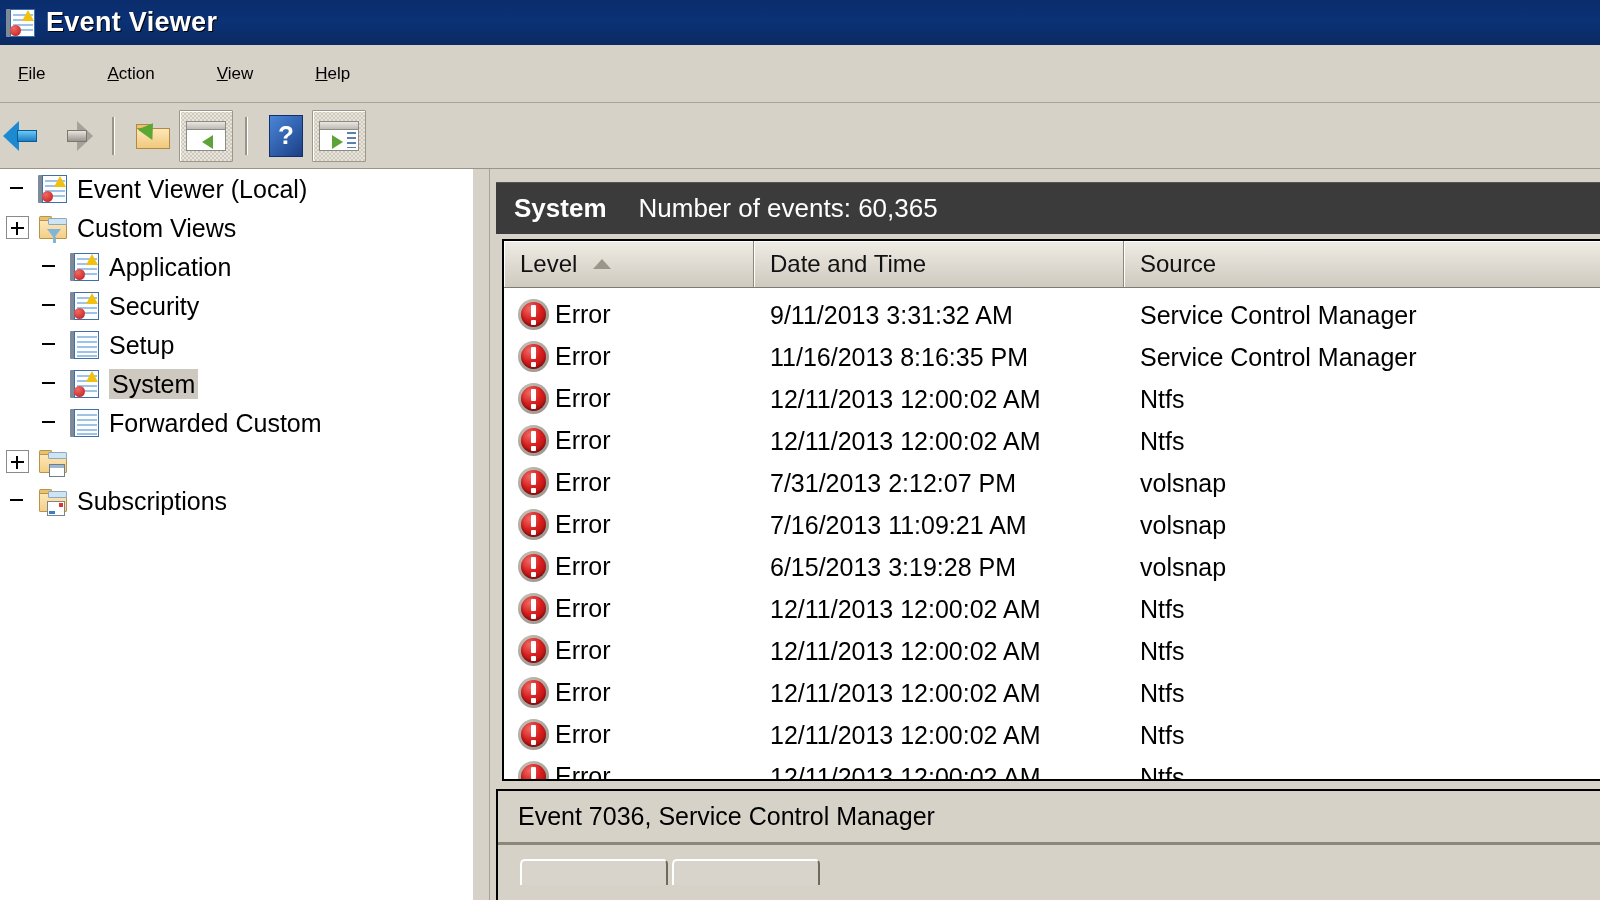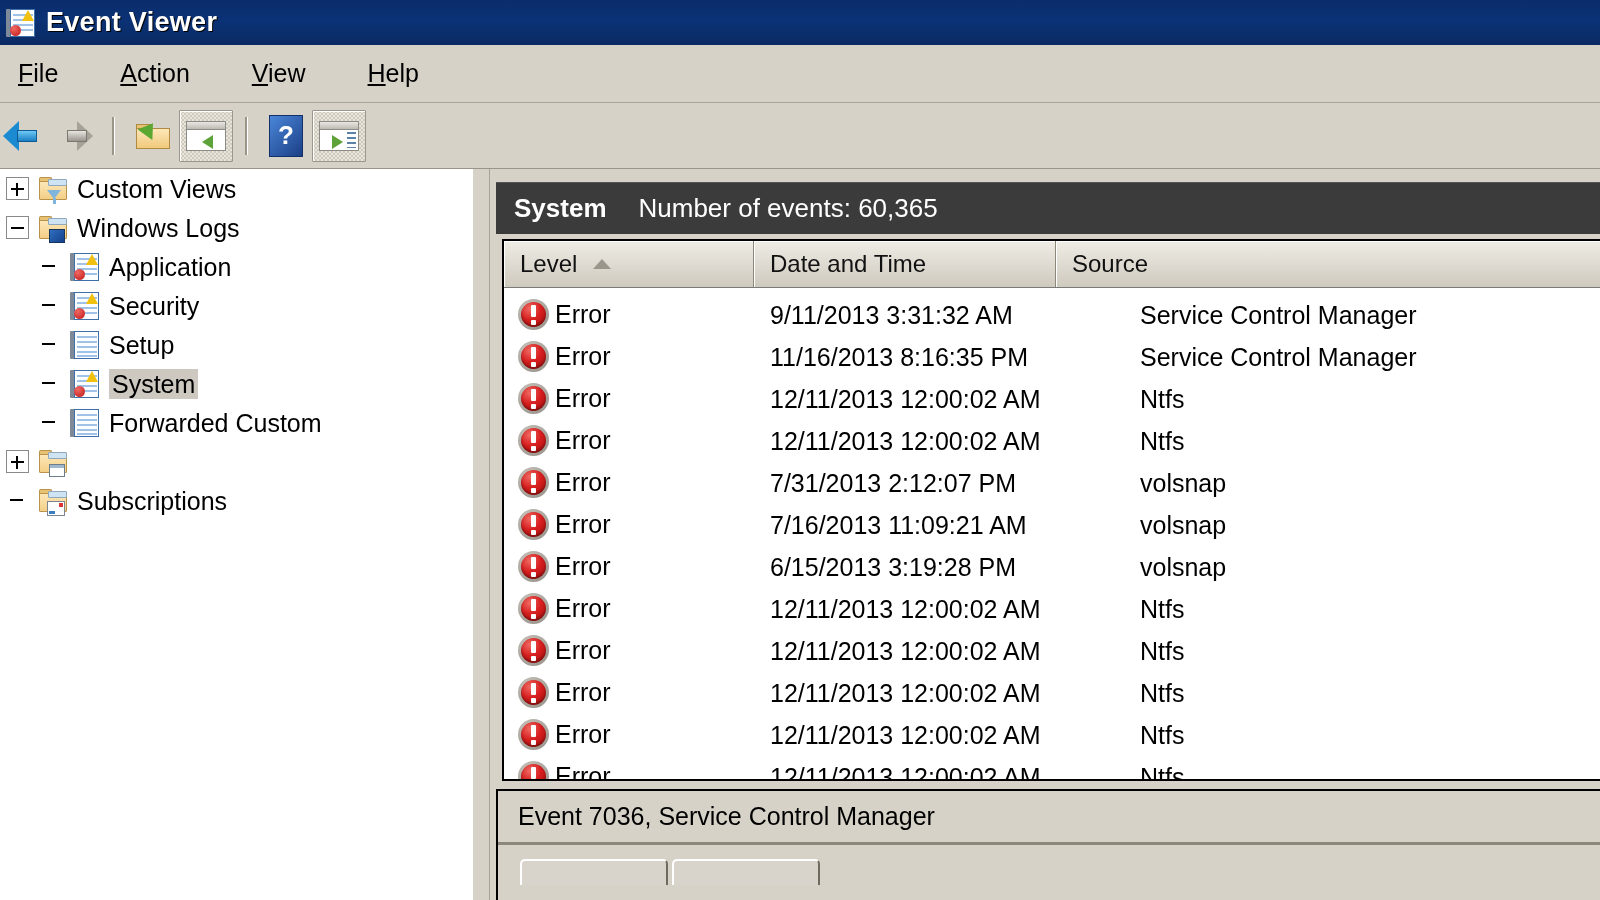--- a/index.html
+++ b/index.html
@@ -24,21 +24,21 @@
   }
 
   
   .menubar{
     position:absolute;left:0;top:45px;width:1600px;height:58px;
     background:#d6d2c8;
     border-bottom:1px solid #a9a396;
     display:flex;align-items:center;padding-left:14px;box-sizing:border-box;
   }
   .menu-item{
-    font-size:25px;color:#000;margin-right:54px;cursor:default;padding:2px 4px;text-align:center;
+    font-size:17px;color:#000;margin-right:54px;cursor:default;padding:2px 4px;text-align:center;
   }
   .menu-item u{text-decoration:underline;}
 
   
   .toolbar{
     position:absolute;left:0;top:103px;width:1600px;height:65px;
     background:#d6d2c8;border-bottom:1px solid #9a9588;
     display:flex;align-items:center;
   }
   .tb-btn{width:52px;height:50px;display:flex;align-items:center;justify-content:center;position:relative;flex:0 0 auto;}
@@ -109,21 +109,21 @@
     border-right:1px solid #8d8779;
     box-shadow:inset 1px 1px 0 #fff;
     display:flex;align-items:center;font-size:24px;color:#111;padding-left:16px;box-sizing:border-box;
   }
   .ch .sortarrow{
     width:0;height:0;margin-left:16px;
     border-left:9px solid transparent;border-right:9px solid transparent;
     border-bottom:10px solid #9a968c;
   }
   .ch.c-level{width:250px;}
-  .ch.c-date{width:302px;}
+  .ch.c-date{width:370px;}
   .ch.c-source{flex:1 1 auto;border-right:none;}
 
   .rows{position:relative;}
   .row{
     display:flex;align-items:flex-end;height:42px;font-size:25px;color:#000;
   }
   .cell{overflow:hidden;white-space:nowrap;box-sizing:border-box;}
   .cell.c-level{width:250px;display:flex;align-items:center;padding-left:14px;}
   .cell.c-date{width:370px;padding-left:16px;}
   .cell.c-source{flex:1 1 auto;padding-left:16px;}
@@ -281,124 +281,128 @@
       <div class="ico-pane right">
         <div class="bar"></div>
           <div class="dotsR"></div>
           <div class="gtri"></div>
       </div>
     </div>
   </div>
 
   <div class="treepane" id="tree">
       <div class="tnode">
-        <div class="twist plus"></div>
-        <div class="ticon">
-          <div class="ico-folder">
-            <div class="tab"></div>
-            <div class="body"></div>
-            <div class="flap"></div>
-          </div>
-          <div class="ovl-funnel"></div>
-        </div>
-        <div class="tlabel">Custom Views</div>
-      </div>
-      <div class="tnode">
-        <div class="twist"></div>
-        <div class="ticon">
-          <div class="ico-folder">
-            <div class="tab"></div>
-            <div class="body"></div>
-            <div class="flap"></div>
-          </div>
-          <div class="ovl-monitor"></div>
-        </div>
-        <div class="tlabel">Windows Logs</div>
-      </div>
-      <div class="tnode">
-        <div class="tspacer"></div>
         <div class="twist none"></div>
         <div class="ticon">
           <div class="ico-book">
             <div class="spine"></div>
             <div class="page"></div>
       <div class="line" style="top:6px"></div>
             <div class="line" style="top:11px"></div>
       <div class="line" style="top:16px"></div>
             <div class="line" style="top:21px"></div>
       <div class="warn"></div>
             <div class="err"></div>
           </div>
         </div>
-        <div class="tlabel">Application</div>
+        <div class="tlabel">Event Viewer (Local)</div>
+      </div>
+      <div class="tnode">
+        <div class="twist plus"></div>
+        <div class="ticon">
+          <div class="ico-folder">
+            <div class="tab"></div>
+            <div class="body"></div>
+            <div class="flap"></div>
+          </div>
+          <div class="ovl-funnel"></div>
+        </div>
+        <div class="tlabel">Custom Views</div>
       </div>
       <div class="tnode">
         <div class="tspacer"></div>
         <div class="twist none"></div>
         <div class="ticon">
           <div class="ico-book">
             <div class="spine"></div>
             <div class="page"></div>
       <div class="line" style="top:6px"></div>
             <div class="line" style="top:11px"></div>
       <div class="line" style="top:16px"></div>
             <div class="line" style="top:21px"></div>
       <div class="warn"></div>
             <div class="err"></div>
           </div>
         </div>
-        <div class="tlabel">Security</div>
-      </div>
-      <div class="tnode">
-        <div class="tspacer"></div>
-        <div class="twist none"></div>
-        <div class="ticon">
-          <div class="ico-book">
-            <div class="spine"></div>
-            <div class="page"></div>
-      <div class="line" style="top:6px"></div>
-            <div class="line" style="top:11px"></div>
-      <div class="line" style="top:16px"></div>
-            <div class="line" style="top:21px"></div>
-      <div class="line" style="top:25px"></div>
-          </div>
-        </div>
-        <div class="tlabel">Setup</div>
-      </div>
-      <div class="tnode selected">
+        <div class="tlabel">Application</div>
+      </div>
+      <div class="tnode">
         <div class="tspacer"></div>
         <div class="twist none"></div>
         <div class="ticon">
           <div class="ico-book">
             <div class="spine"></div>
             <div class="page"></div>
       <div class="line" style="top:6px"></div>
             <div class="line" style="top:11px"></div>
       <div class="line" style="top:16px"></div>
             <div class="line" style="top:21px"></div>
       <div class="warn"></div>
             <div class="err"></div>
           </div>
         </div>
-        <div class="tlabel">System</div>
+        <div class="tlabel">Security</div>
       </div>
       <div class="tnode">
         <div class="tspacer"></div>
         <div class="twist none"></div>
         <div class="ticon">
           <div class="ico-book">
             <div class="spine"></div>
             <div class="page"></div>
       <div class="line" style="top:6px"></div>
             <div class="line" style="top:11px"></div>
       <div class="line" style="top:16px"></div>
             <div class="line" style="top:21px"></div>
       <div class="line" style="top:25px"></div>
           </div>
         </div>
+        <div class="tlabel">Setup</div>
+      </div>
+      <div class="tnode selected">
+        <div class="tspacer"></div>
+        <div class="twist none"></div>
+        <div class="ticon">
+          <div class="ico-book">
+            <div class="spine"></div>
+            <div class="page"></div>
+      <div class="line" style="top:6px"></div>
+            <div class="line" style="top:11px"></div>
+      <div class="line" style="top:16px"></div>
+            <div class="line" style="top:21px"></div>
+      <div class="warn"></div>
+            <div class="err"></div>
+          </div>
+        </div>
+        <div class="tlabel">System</div>
+      </div>
+      <div class="tnode">
+        <div class="tspacer"></div>
+        <div class="twist none"></div>
+        <div class="ticon">
+          <div class="ico-book">
+            <div class="spine"></div>
+            <div class="page"></div>
+      <div class="line" style="top:6px"></div>
+            <div class="line" style="top:11px"></div>
+      <div class="line" style="top:16px"></div>
+            <div class="line" style="top:21px"></div>
+      <div class="line" style="top:25px"></div>
+          </div>
+        </div>
         <div class="tlabel">Forwarded Custom</div>
       </div>
       <div class="tnode">
         <div class="twist plus"></div>
         <div class="ticon">
           <div class="ico-folder">
             <div class="tab"></div>
             <div class="body"></div>
             <div class="flap"></div>
           </div>

